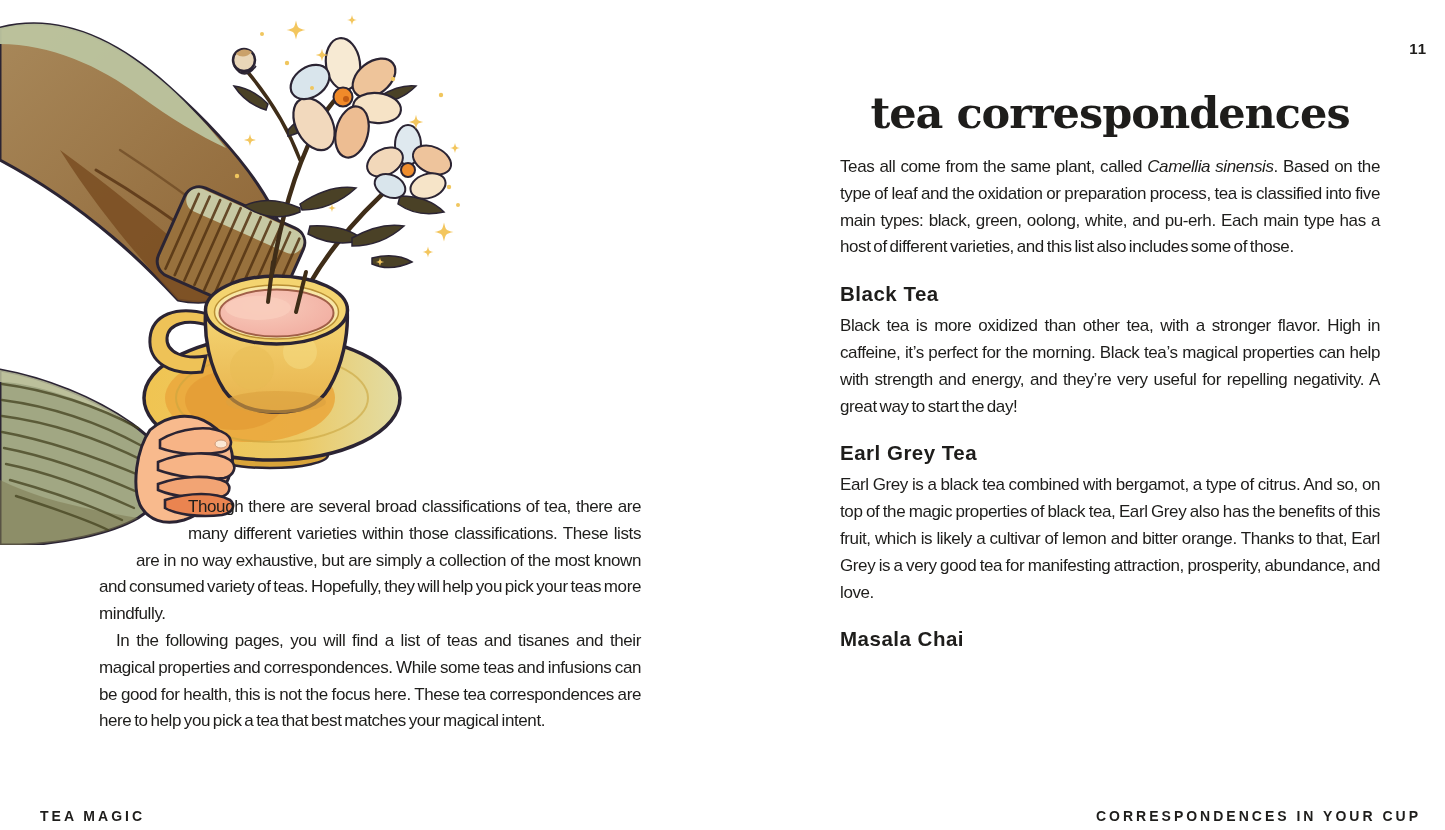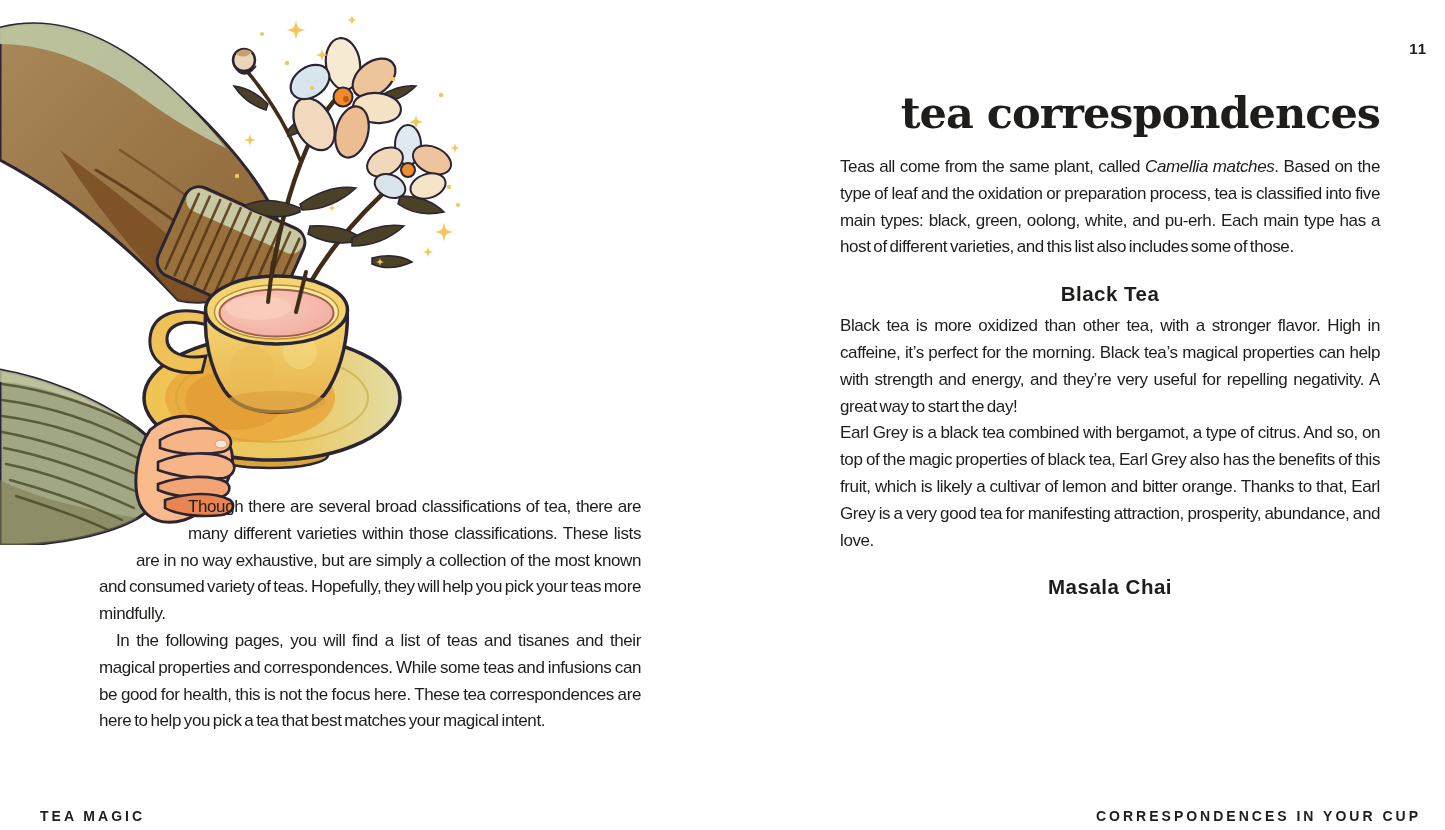--- a/index.html
+++ b/index.html
@@ -25,28 +25,28 @@
   .sp1 { width:89px; }
   .sp2 { width:37px; clear:left; }
   .p2 { text-indent:17px; }
 
   .pagenum {
     position:absolute; top:40px; right:18px;
     font-size:15px; font-weight:bold; letter-spacing:1px;
   }
   .right-col { position:absolute; left:118px; top:88px; width:540px; }
   .title {
-    margin:0 0 16px 0; text-align:right;
+    margin:0 0 16px 0; text-align:center;
     font-family:"DejaVu Serif", serif; font-weight:700;
     font-size:43px; line-height:50px; letter-spacing:-1px;
   }
   .right-col p { margin:0; }
   .tea-section h2 {
     margin:21px 0 7px 0; font-size:20.5px; letter-spacing:0.3px;
-    font-weight:700; line-height:24px; text-align:center;
+    font-weight:700; line-height:24px; text-align:left;
     word-spacing:0; letter-spacing:0.5px;
   }
   .continues { text-align-last: justify; }
   em { font-style:italic; }
 
   .footer {
     position:absolute; bottom:6px; font-size:14px; font-weight:bold;
     letter-spacing:3px; white-space:nowrap;
   }
   .footer-left  { left:40px; }
@@ -228,28 +228,29 @@
 
   <footer class="footer footer-left">TEA MAGIC</footer>
 </section>
 
 <section class="page page-right">
   <div class="pagenum">11</div>
 
   <div class="right-col">
     <h1 class="title">tea correspondences</h1>
 
-    <p class="body-text"><span>Teas all come from the same plant, called </span><em>Camellia matches</em><span>. Based on the type of leaf and the oxidation or preparation process, tea is classified into five main types: black, green, oolong, white, and pu-erh. Each main type has a host of different varieties, and this list also includes some of those.</span></p>
+    <p class="body-text"><span>Teas all come from the same plant, called </span><em>Camellia sinensis</em><span>. Based on the type of leaf and the oxidation or preparation process, tea is classified into five main types: black, green, oolong, white, and pu-erh. Each main type has a host of different varieties, and this list also includes some of those.</span></p>
 
     <section class="tea-section">
       <h2>Black Tea</h2>
       <p class="body-text">Black tea is more oxidized than other tea, with a stronger flavor. High in caffeine, it’s perfect for the morning. Black tea’s magical properties can help with strength and energy, and they’re very useful for repelling negativity. A great way to start the day!</p>
     </section>
 
     <section class="tea-section">
+      <h2>Earl Grey Tea</h2>
       <p class="body-text">Earl Grey is a black tea combined with bergamot, a type of citrus. And so, on top of the magic properties of black tea, Earl Grey also has the benefits of this fruit, which is likely a cultivar of lemon and bitter orange. Thanks to that, Earl Grey is a very good tea for manifesting attraction, prosperity, abundance, and love.</p>
     </section>
 
     <section class="tea-section">
       <h2>Masala Chai</h2>
     </section>
   </div>
 
   <footer class="footer footer-right">CORRESPONDENCES IN YOUR CUP</footer>
 </section>

